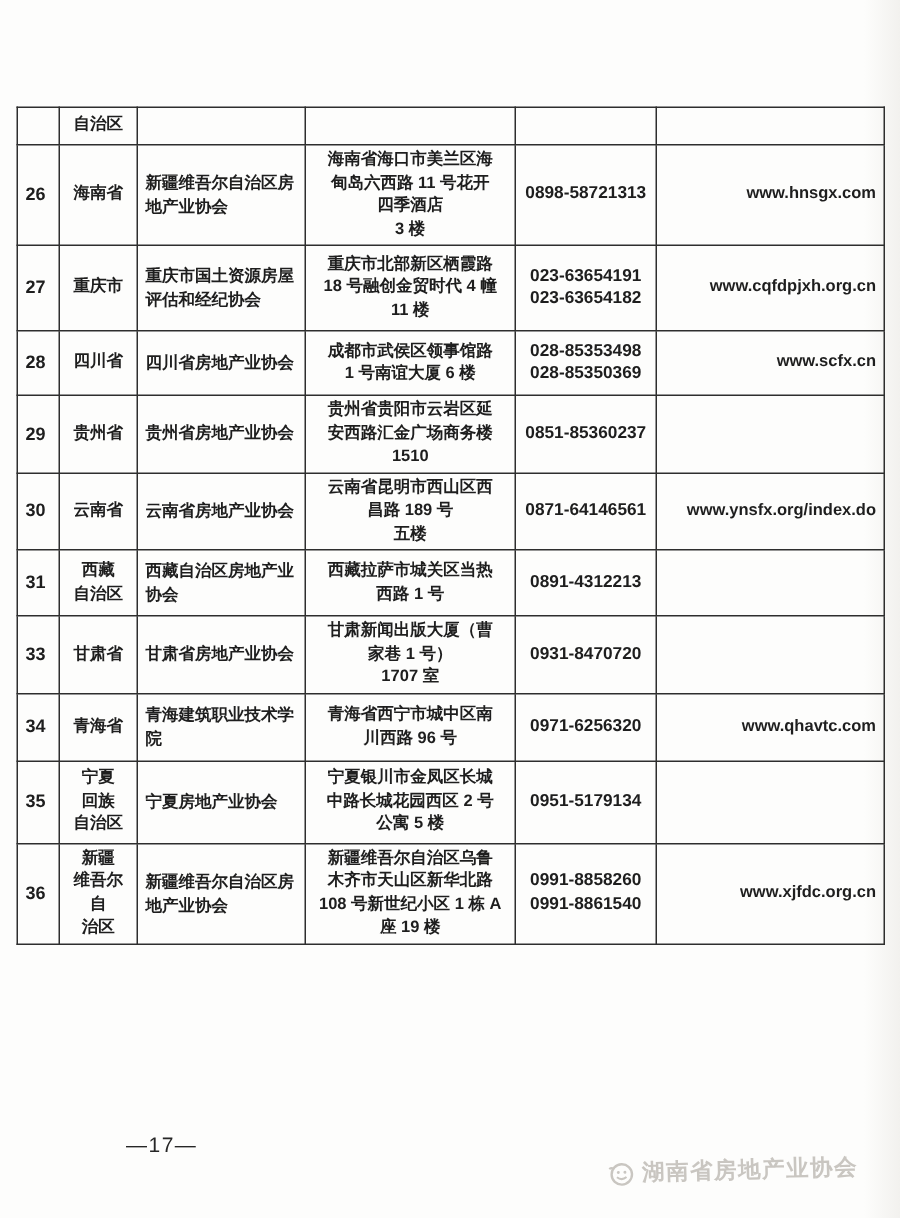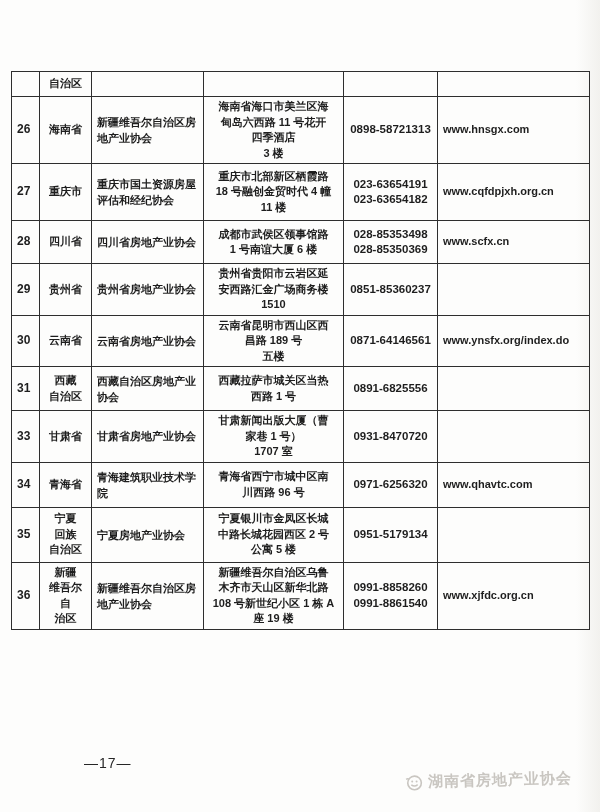--- a/index.html
+++ b/index.html
@@ -32,21 +32,21 @@
     vertical-align: middle;
     white-space: pre-line;
     word-break: break-all;
     overflow: hidden;
   }
   td.c-num   { text-align: left; font-size: 12px; font-weight: 700; }
   td.c-region{ text-align: center; margin-top: 32px; }
   td.c-org   { text-align: left; line-height: 16px; }
   td.c-addr  { text-align: center; }
   td.c-phone { text-align: center; font-weight: 700; font-size: 11.5px; white-space: pre-line; }
-  td.c-site  { text-align: left; font-weight: 700; font-size: 11px; }
+  td.c-site  { text-align: right; font-weight: 700; font-size: 11px; }
   .page-number {
     position: absolute;
     left: 84px;
     top: 755px;
     font-size: 14px;
     font-weight: 400;
     letter-spacing: 1px;
     color: #262626;
   }
   .watermark {
@@ -137,21 +137,21 @@
       <td class="c-phone">0871-64146561</td>
       <td class="c-site">www.ynsfx.org/index.do</td>
     </tr>
     <tr style="height:44px">
       <td class="c-num">31</td>
       <td class="c-region">西藏
 自治区</td>
       <td class="c-org">西藏自治区房地产业协会</td>
       <td class="c-addr">西藏拉萨市城关区当热
 西路 1 号</td>
-      <td class="c-phone">0891-6825556</td>
+      <td class="c-phone">0891-4312213</td>
       <td class="c-site"></td>
     </tr>
     <tr style="height:48px">
       <td class="c-num">33</td>
       <td class="c-region">甘肃省</td>
       <td class="c-org">甘肃省房地产业协会</td>
       <td class="c-addr">甘肃新闻出版大厦（曹
 家巷 1 号）
 1707 室</td>
       <td class="c-phone">0931-8470720</td>

